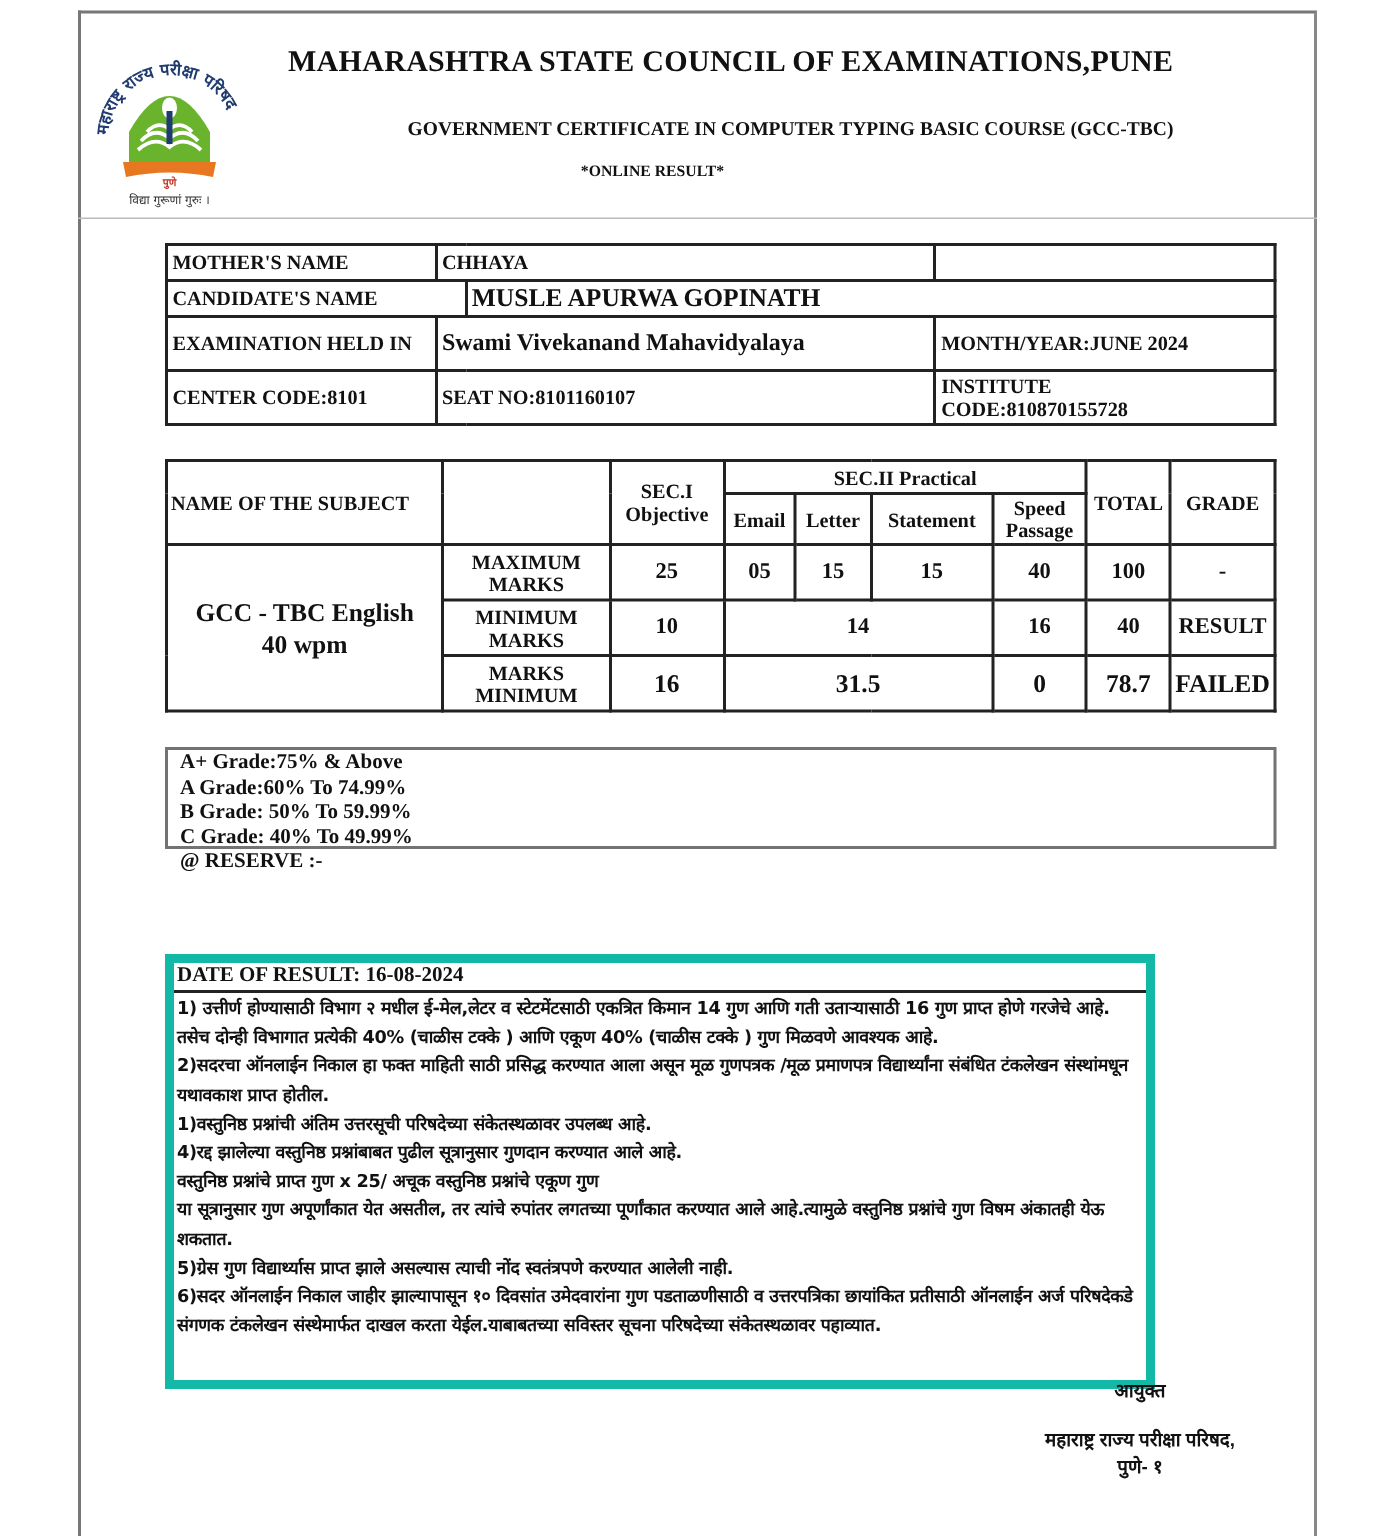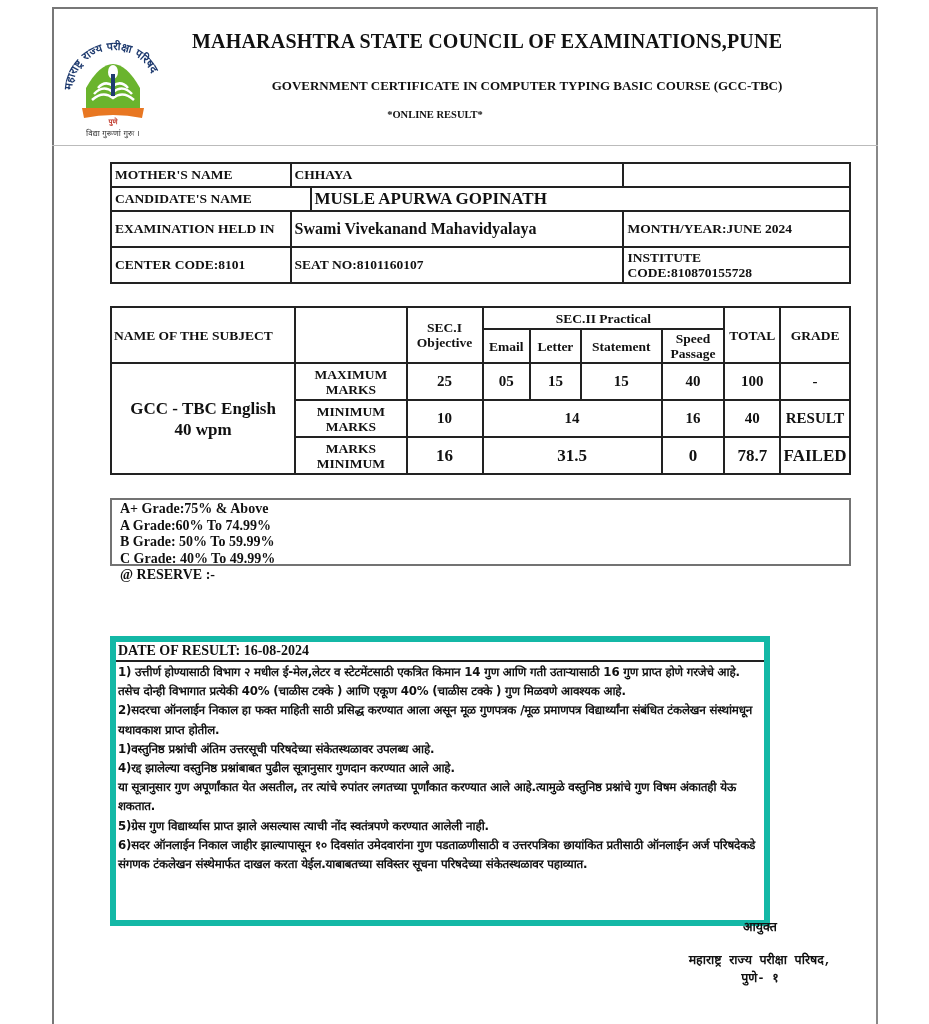--- a/index.html
+++ b/index.html
@@ -39,21 +39,21 @@
 
   .notes { position: absolute; left: 110px; top: 636px; width: 660px; height: 290px;
            border: 6px solid #14b8a6; box-sizing: border-box; }
   .notes .date { border-bottom: 2px solid #222; padding: 0 2px; height: 18px; line-height: 18px;
                  font-family: "Liberation Serif", serif; font-weight: bold; font-size: 14px; }
   .notes .body { padding: 1px 2px; font-family: "DejaVu Sans", "Liberation Sans", sans-serif;
                  font-weight: bold; font-size: 11.8px; line-height: 19.2px; letter-spacing: -0.2px; }
   .notes .body p { margin: 0; }
 
   .sign { position: absolute; left: 660px; top: 918px; width: 200px; text-align: center;
-          font-family: Liberation Mono, monospace; font-weight: bold; font-size: 12.5px; }
+          font-family: Liberation Sans, sans-serif; font-weight: bold; font-size: 12.5px; }
   .sign .l1 { margin-left: 0px; }
   .sign .l2 { margin-top: 16px; }
   .sign .l3 { margin-top: 1px; }
 </style>
 </head>
 <body>
 
 <div class="page"></div>
 <div class="header-sep"></div>
 
@@ -188,20 +188,21 @@
   <div>@ RESERVE :-</div>
 </div>
 
 <div class="notes">
   <div class="date">DATE OF RESULT: 16-08-2024</div>
   <div class="body">
     <p>1) उत्तीर्ण होण्यासाठी विभाग २ मधील ई-मेल,लेटर व स्टेटमेंटसाठी एकत्रित किमान 14 गुण आणि गती उताऱ्यासाठी 16 गुण प्राप्त होणे गरजेचे आहे. तसेच दोन्ही विभागात प्रत्येकी 40% (चाळीस टक्के ) आणि एकूण 40% (चाळीस टक्के ) गुण मिळवणे आवश्यक आहे.</p>
     <p>2)सदरचा ऑनलाईन निकाल हा फक्त माहिती साठी प्रसिद्ध करण्यात आला असून मूळ गुणपत्रक /मूळ प्रमाणपत्र विद्यार्थ्यांना संबंधित टंकलेखन संस्थांमधून यथावकाश प्राप्त होतील.</p>
     <p>1)वस्तुनिष्ठ प्रश्नांची अंतिम उत्तरसूची परिषदेच्या संकेतस्थळावर उपलब्ध आहे.</p>
     <p>4)रद्द झालेल्या वस्तुनिष्ठ प्रश्नांबाबत पुढील सूत्रानुसार गुणदान करण्यात आले आहे.</p>
+    <p>वस्तुनिष्ठ प्रश्नांचे प्राप्त गुण x 25/ अचूक वस्तुनिष्ठ प्रश्नांचे एकूण गुण</p>
     <p>या सूत्रानुसार गुण अपूर्णांकात येत असतील, तर त्यांचे रुपांतर लगतच्या पूर्णांकात करण्यात आले आहे.त्यामुळे वस्तुनिष्ठ प्रश्नांचे गुण विषम अंकातही येऊ शकतात.</p>
     <p>5)ग्रेस गुण विद्यार्थ्यास प्राप्त झाले असल्यास त्याची नोंद स्वतंत्रपणे करण्यात आलेली नाही.</p>
     <p>6)सदर ऑनलाईन निकाल जाहीर झाल्यापासून १० दिवसांत उमेदवारांना गुण पडताळणीसाठी व उत्तरपत्रिका छायांकित प्रतीसाठी ऑनलाईन अर्ज परिषदेकडे संगणक टंकलेखन संस्थेमार्फत दाखल करता येईल.याबाबतच्या सविस्तर सूचना परिषदेच्या संकेतस्थळावर पहाव्यात.</p>
   </div>
 </div>
 
 <div class="sign">
   <div class="l1">आयुक्त</div>
   <div class="l2">महाराष्ट्र राज्य परीक्षा परिषद,</div>
   <div class="l3">पुणे- १</div>

